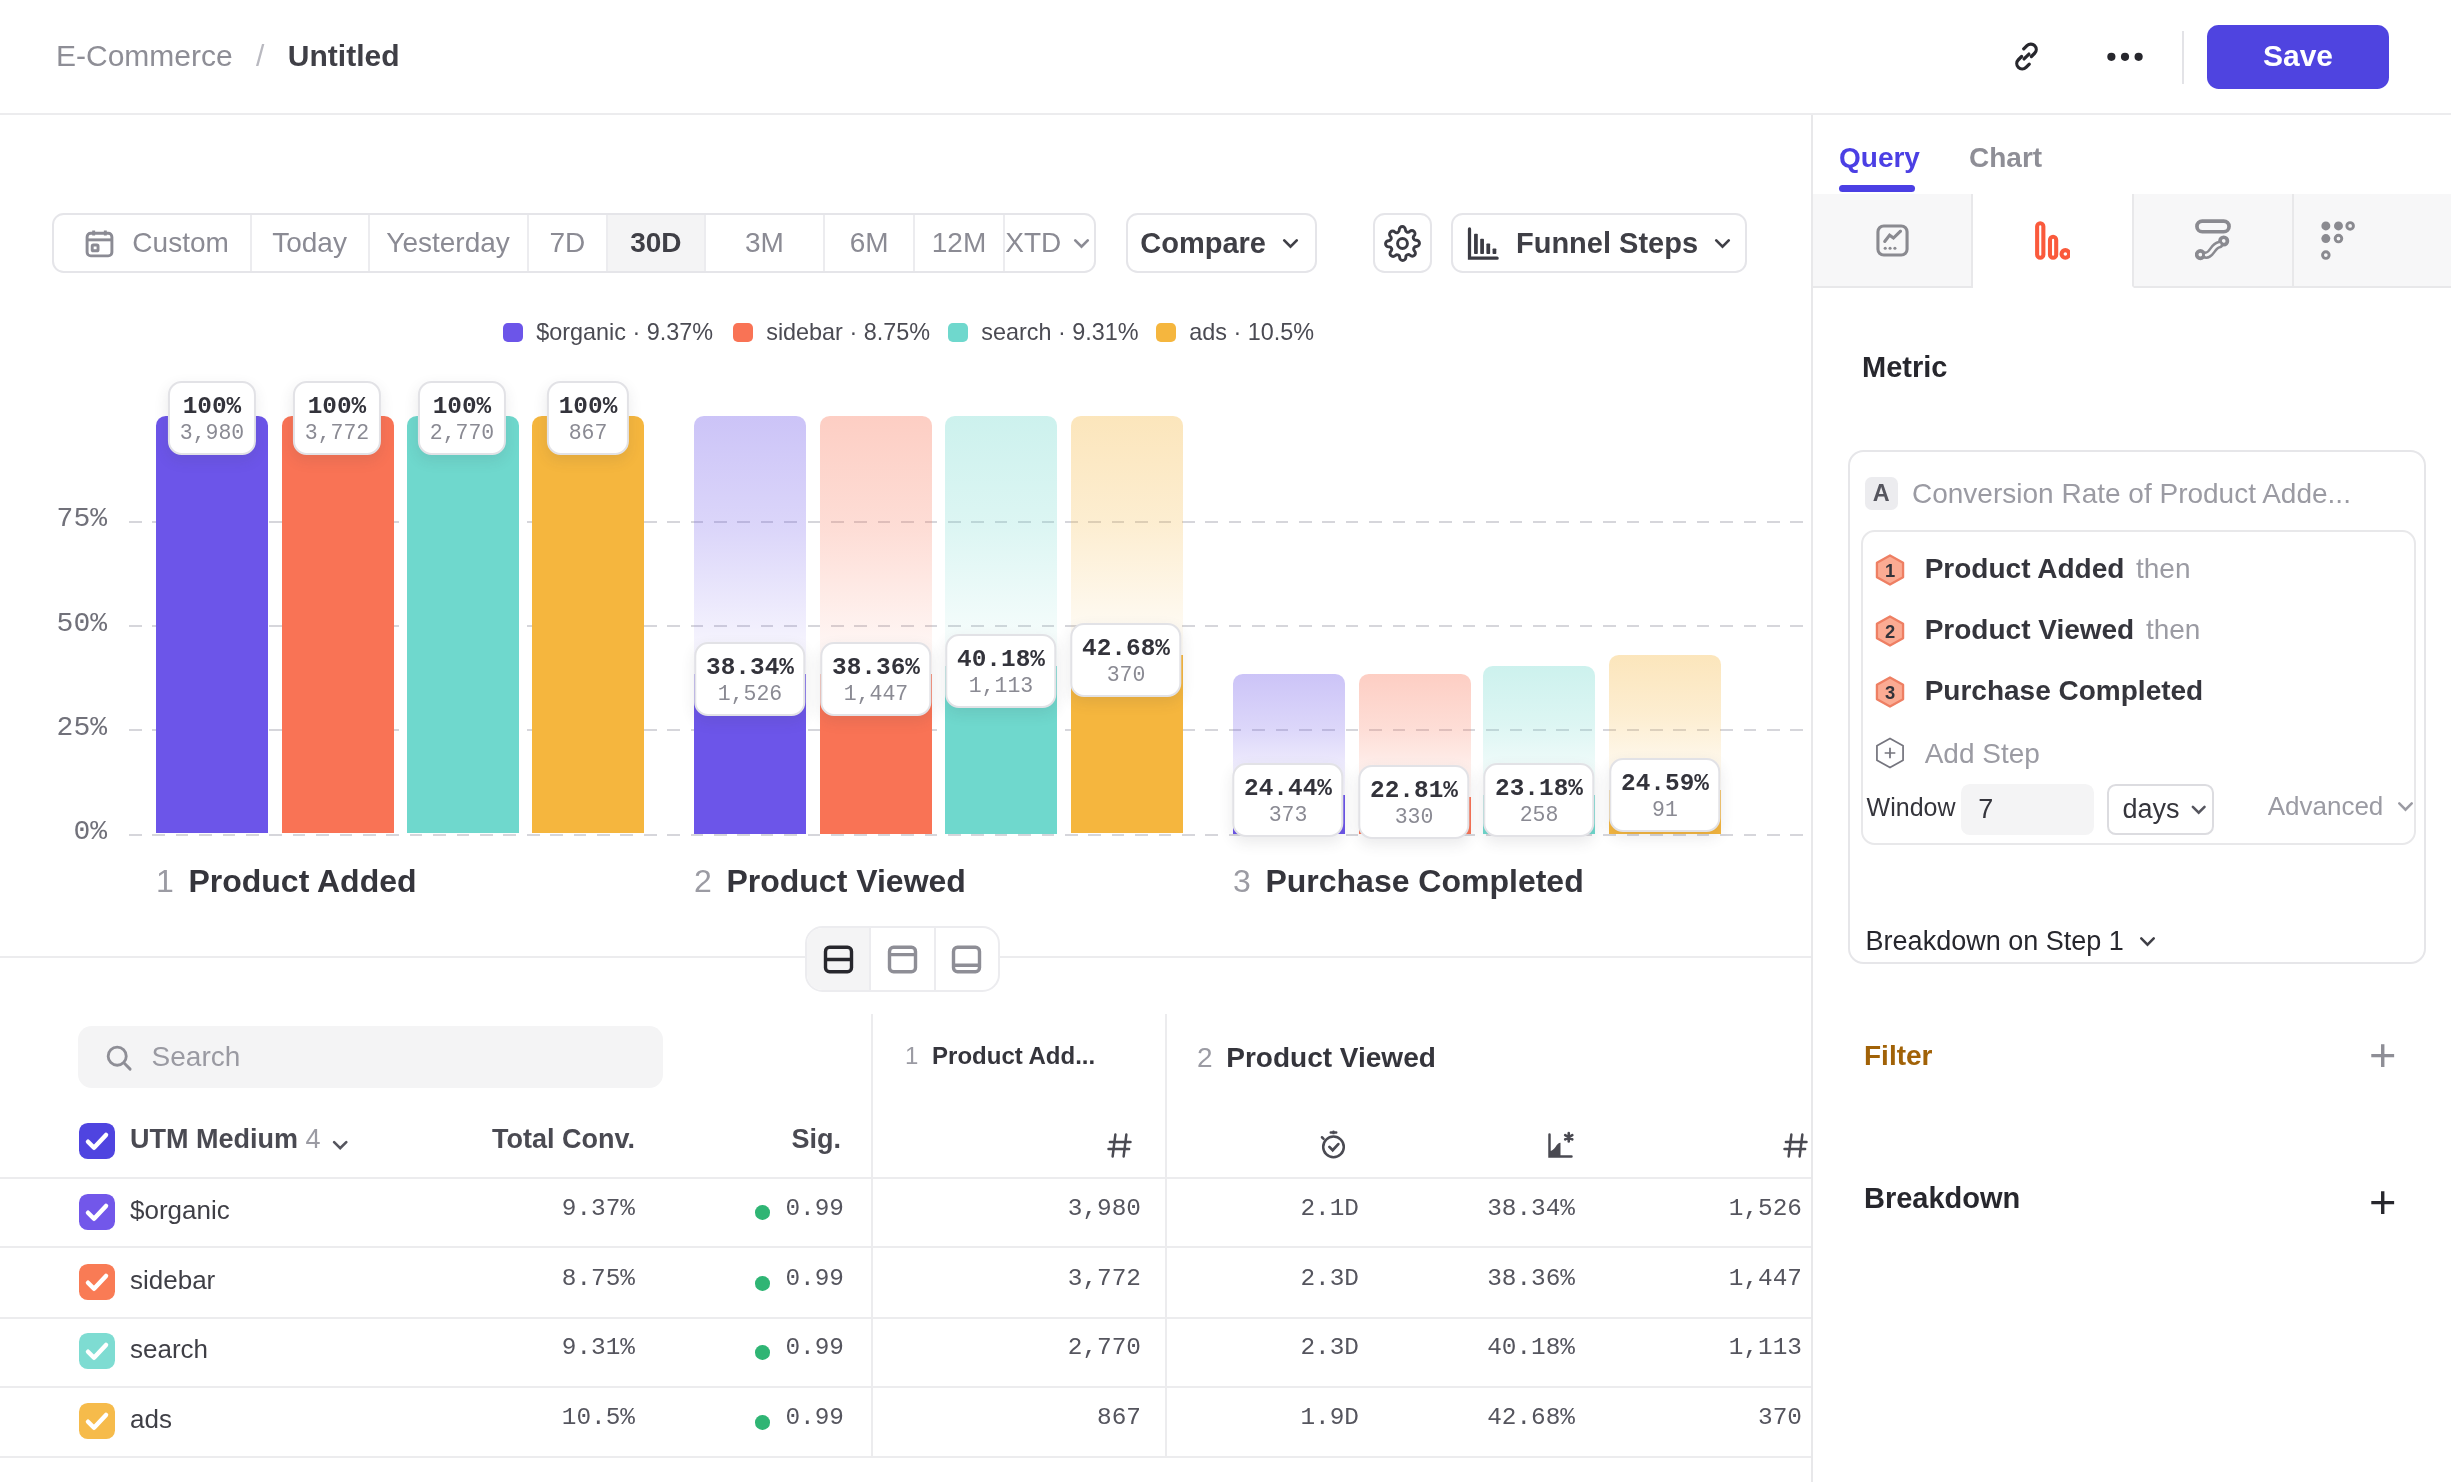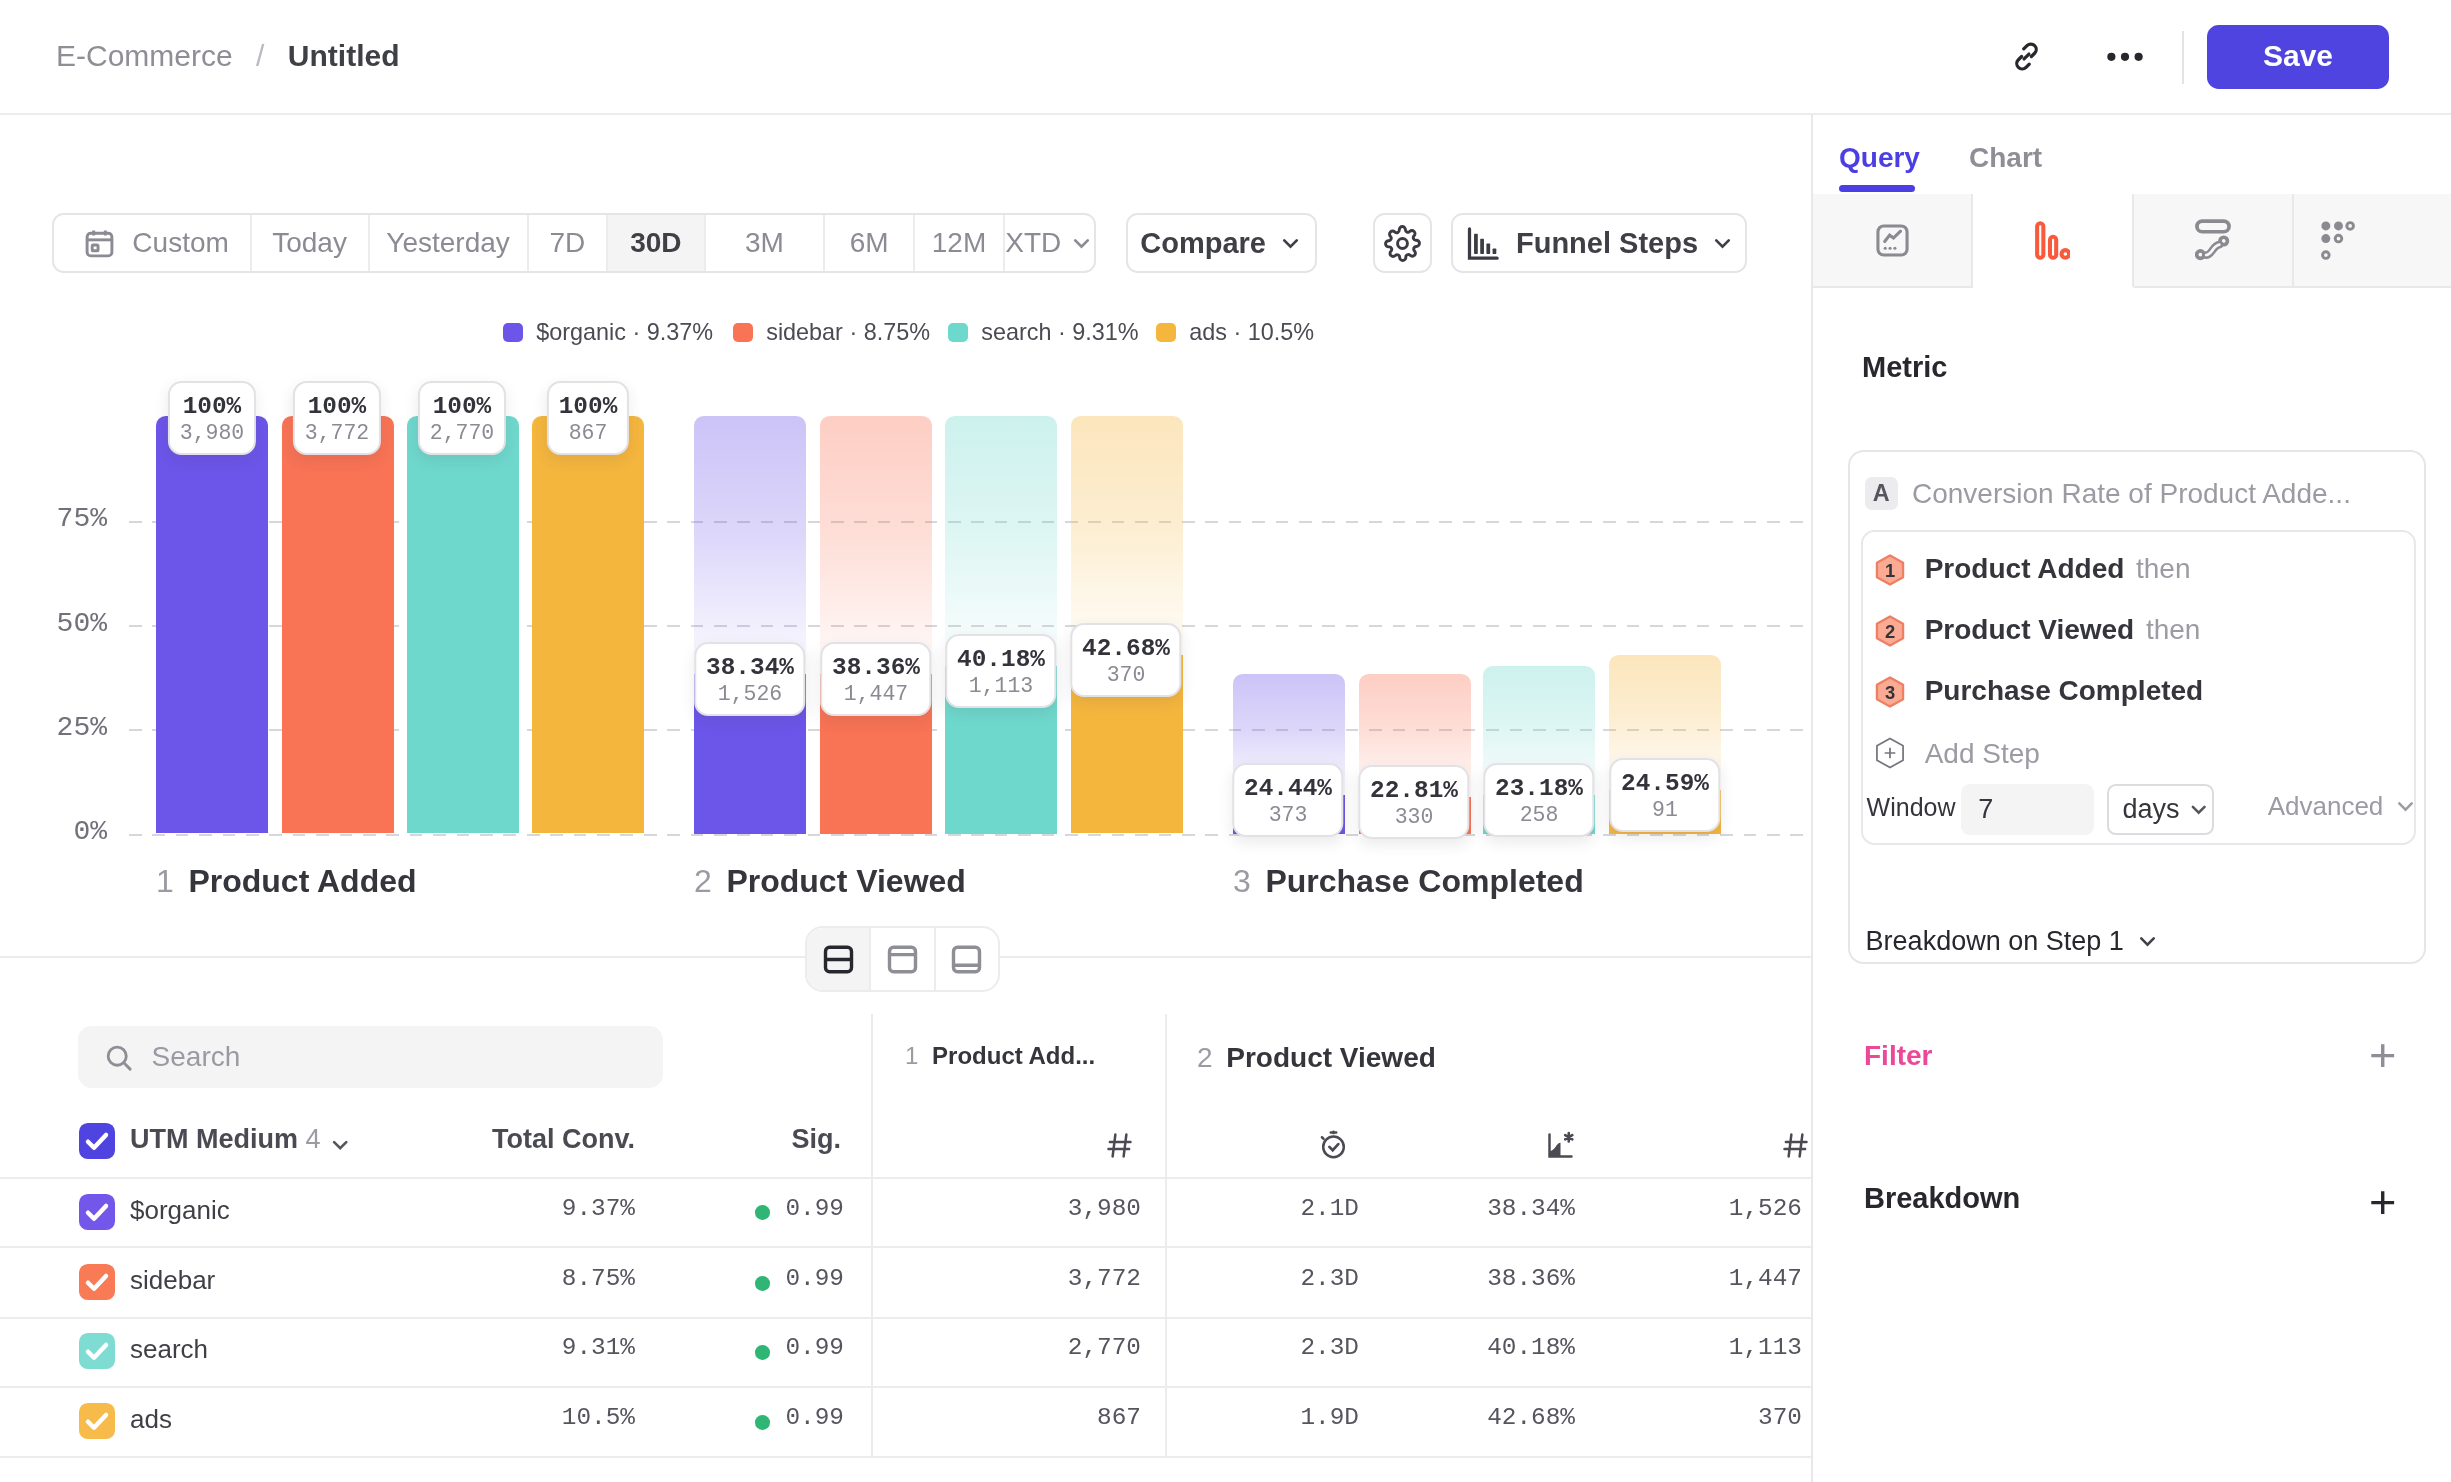--- a/index.html
+++ b/index.html
@@ -390,19 +390,19 @@
           </svg></div>
     <div class="abs" style="left:405px;top:259px;font-size:26px;color:#9b9ba3;display:flex;align-items:center">Advanced<svg width="25" height="25" viewBox="0 0 24 24" fill="none" stroke="#9b9ba3" stroke-width="2.4" stroke-linecap="round" style="margin-left:9.8px">
             <path d="M6 9 L12 15 L18 9"></path>
           </svg></div>
   </div>
   <div class="abs" style="left:15.6px;top:474px;font-size:27px;color:#27272d">Breakdown on Step 1<svg width="25" height="25" viewBox="0 0 24 24" fill="none" stroke="#3f3f46" stroke-width="2.4" stroke-linecap="round" style="margin-left:11.7px;vertical-align:-3.9px">
           <path d="M6 9 L12 15 L18 9"></path>
         </svg></div>
  </div>
 
- <div class="abs" style="left:51px;top:925px;font-size:28px;font-weight:700;color:#ec4899">Filter</div>
+ <div class="abs" style="left:51px;top:925px;font-size:28px;font-weight:700;color:#a16207">Filter</div>
  <div class="abs" style="left:556px;top:912px;font-size:47px;font-weight:300;color:#8e8e96">+</div>
  <div class="abs" style="left:51px;top:1067px;font-size:29px;font-weight:700;color:#27272d">Breakdown</div>
  <div class="abs" style="left:556px;top:1059px;font-size:47px;font-weight:300;color:#27272d">+</div>
 
 </div>
 
 
 </body></html>

